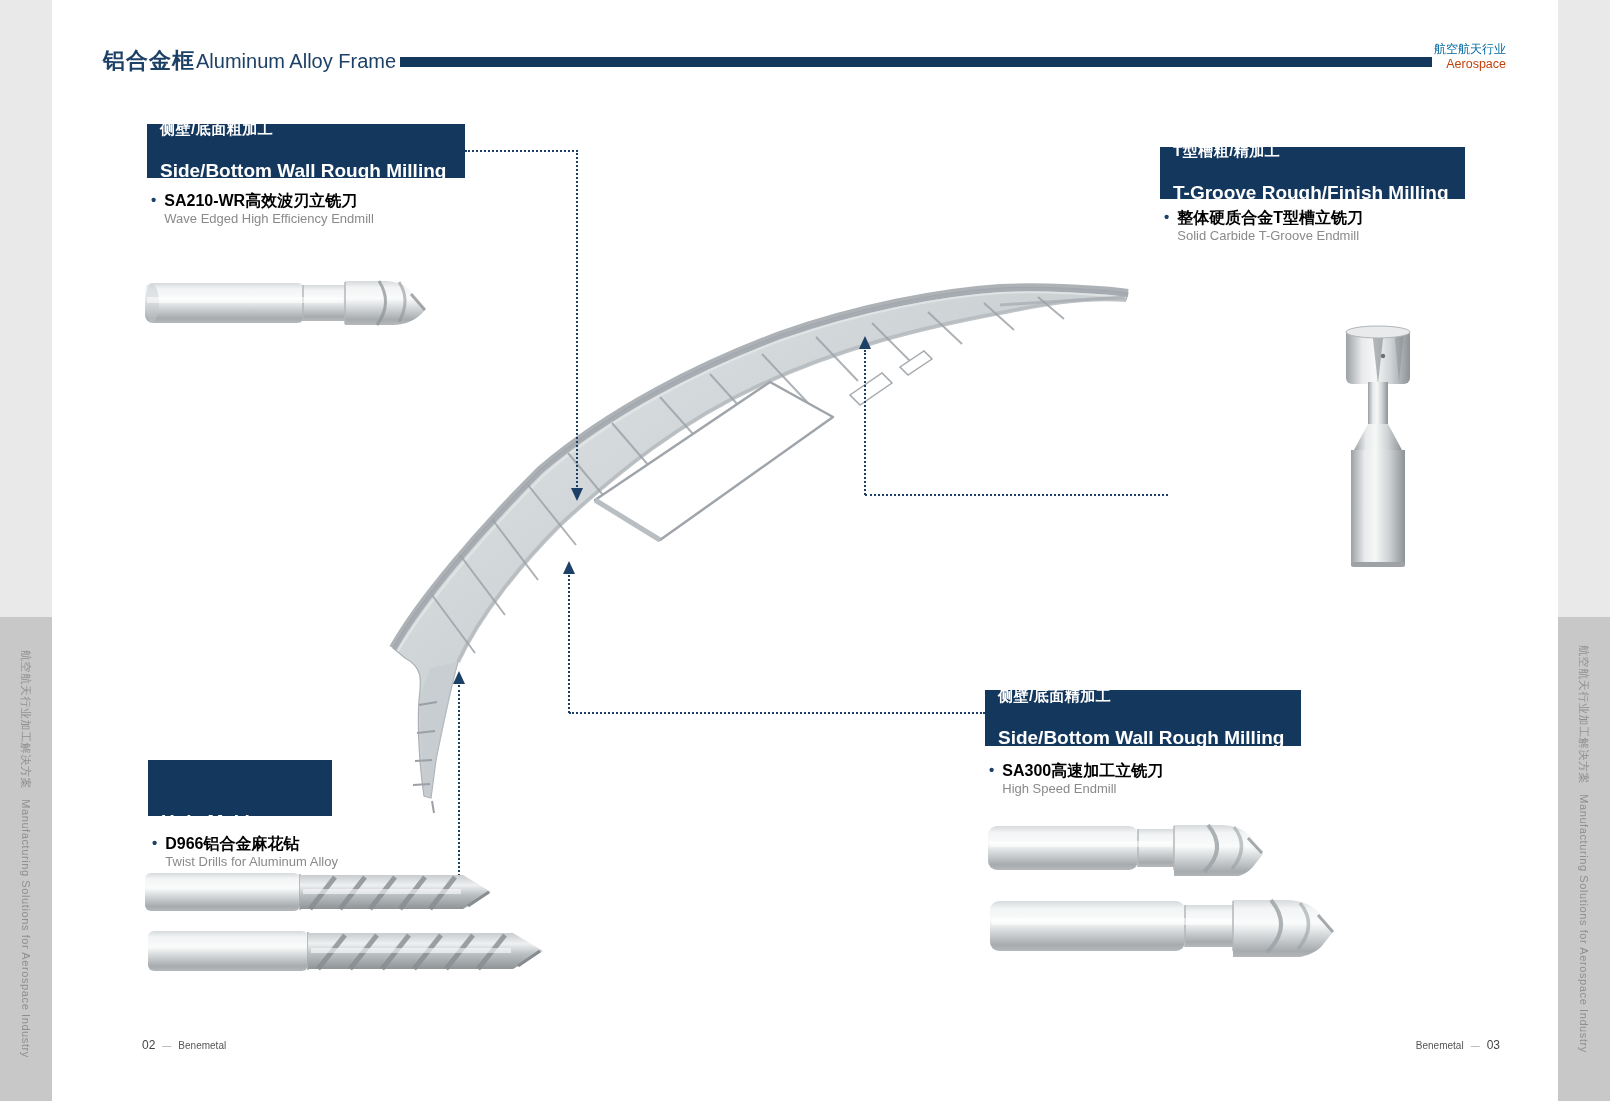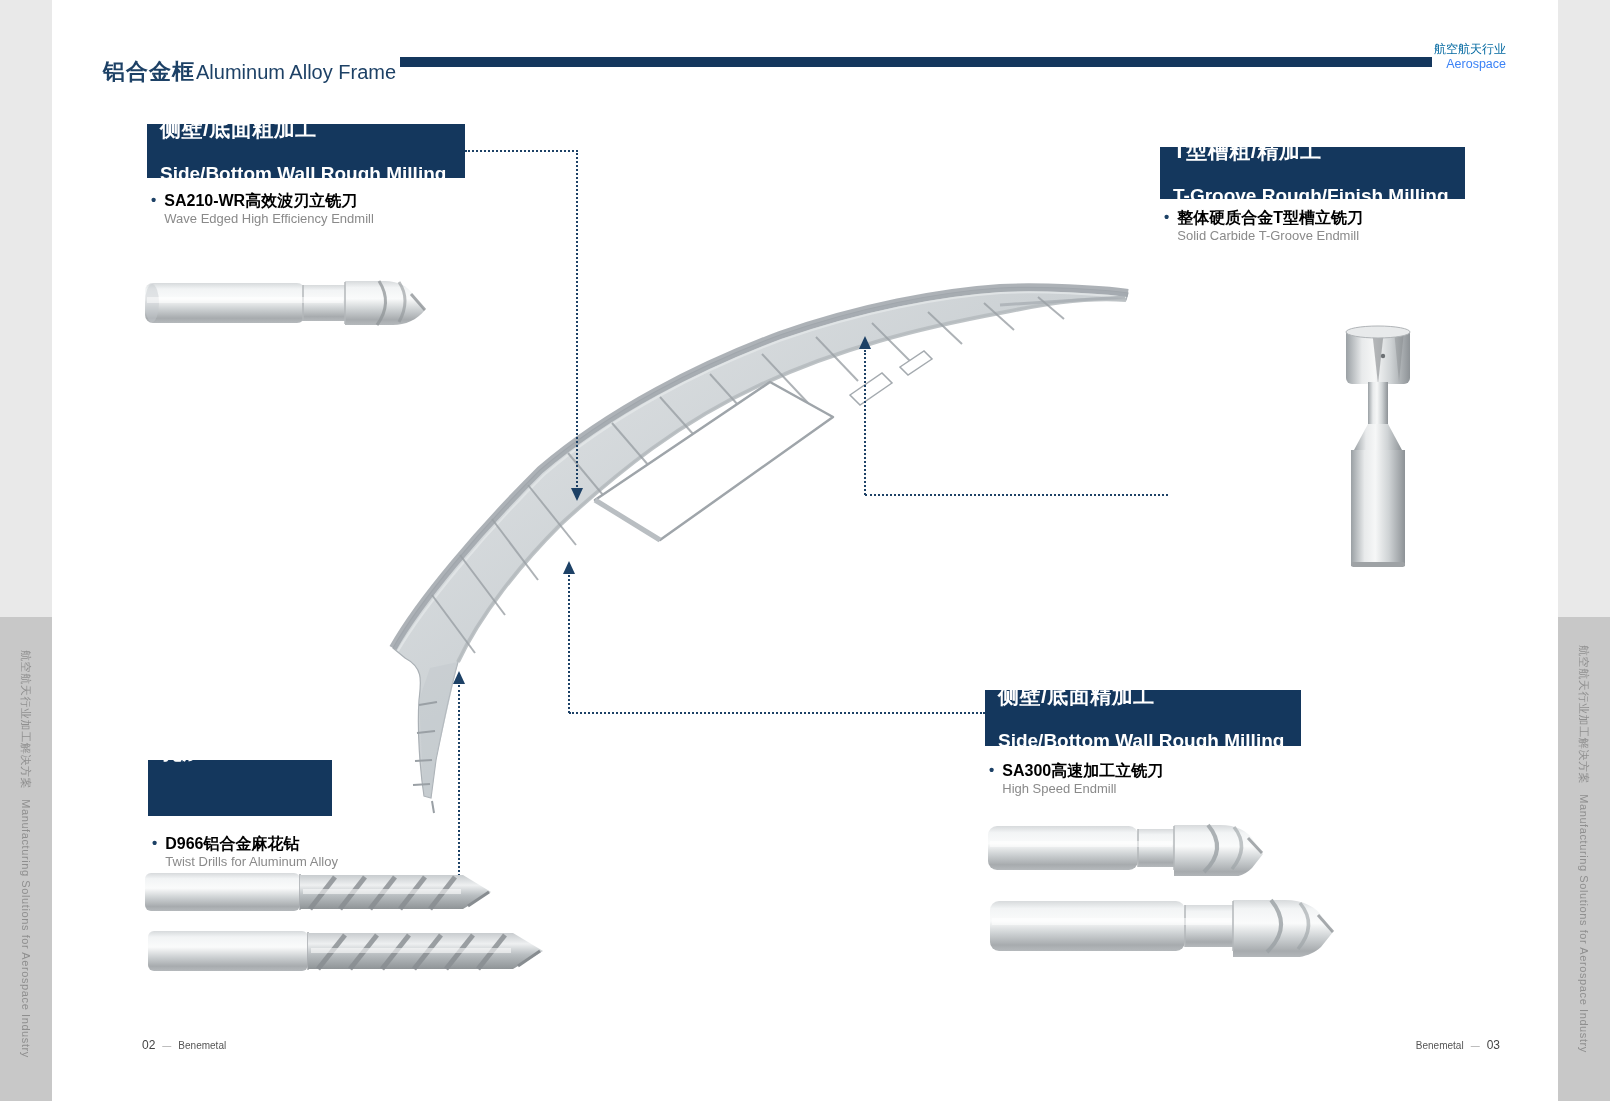--- a/index.html
+++ b/index.html
@@ -11,33 +11,33 @@
   .edge { position:absolute; top:0; width:52px; height:1101px; }
   .edge.left { left:0; }
   .edge.right { left:1558px; }
   .edge .top-seg { position:absolute; top:0; left:0; width:100%; height:617px; background:#e9e9e9; }
   .edge .bot-seg { position:absolute; top:617px; left:0; width:100%; height:484px; background:#c8c8c8; }
   .vtext { position:absolute; transform-origin:0 0; transform:rotate(90deg); white-space:nowrap;
            font-size:11px; color:#8f8f8f; letter-spacing:.6px; }
   .vtext .zh { margin-right:10px; }
 
   
-  .title-wrap { position:absolute; left:103px; top:57px; display:flex; align-items:baseline; gap:1px; }
+  .title-wrap { position:absolute; left:103px; top:46px; display:flex; align-items:baseline; gap:1px; }
   .title-zh { font-size:22px; font-weight:bold; color:#1d4166; letter-spacing:1px; }
   .title-en { font-size:20px; font-weight:500; color:#1d4166; }
   .title-rule { position:absolute; left:400px; top:57px; width:1032px; height:10px; background:#14375d; }
   .industry { position:absolute; right:104px; top:42px; text-align:right; line-height:15px; }
   .industry-zh { font-size:12px; color:#0369a1; }
-  .industry-en { font-size:12.5px; color:#3b82f6; }
+  .industry-en { font-size:12.5px; color:#c2410c; }
 
   
   .callout { position:absolute; }
   .cbox { background:#14375d; color:#fff; display:flex; flex-direction:column; justify-content:center;
           padding-left:13px; line-height:1.25; }
-  .cbox-zh { font-size:21px; font-weight:bold; letter-spacing:.5px; }
+  .cbox-zh { font-size:15px; font-weight:bold; letter-spacing:.5px; }
   .cbox-en { font-size:19px; font-weight:bold;margin-top:20px; }
   .citem { display:flex; align-items:flex-start; margin-left:4px; }
   .cdot { color:#1d4166; font-size:15px; font-weight:bold; margin:0 8px 0 0; line-height:18px; }
   .citem-zh { font-size:16px; font-weight:bold; color:#000000; line-height:19px; }
   .citem-en { font-size:13px; color:#8a8a8a; line-height:17px; }
 
   .c1 { left:147px; top:124px; }  .c1 .cbox { width:318px; height:54px; }  .c1 .citem { margin-top:13px; }
   .c2 { left:1160px; top:147px; } .c2 .cbox { width:305px; height:52px; }  .c2 .citem { margin-top:9px; }
   .c3 { left:148px; top:760px; }  .c3 .cbox { width:184px; height:56px;gap:28px; }  .c3 .citem { margin-top:18px; }
   .c4 { left:985px; top:690px; }  .c4 .cbox { width:316px; height:56px; }  .c4 .citem { margin-top:15px; }

